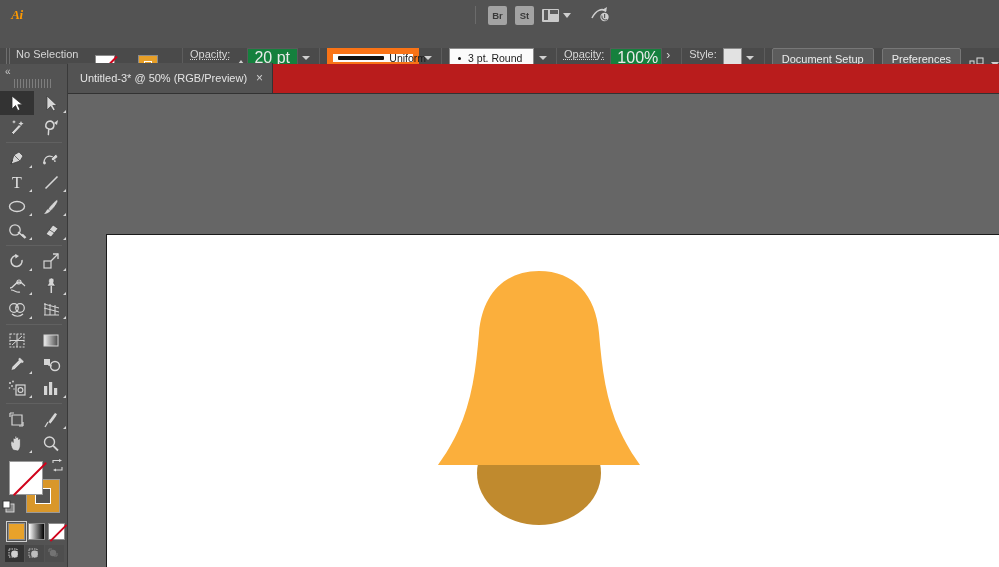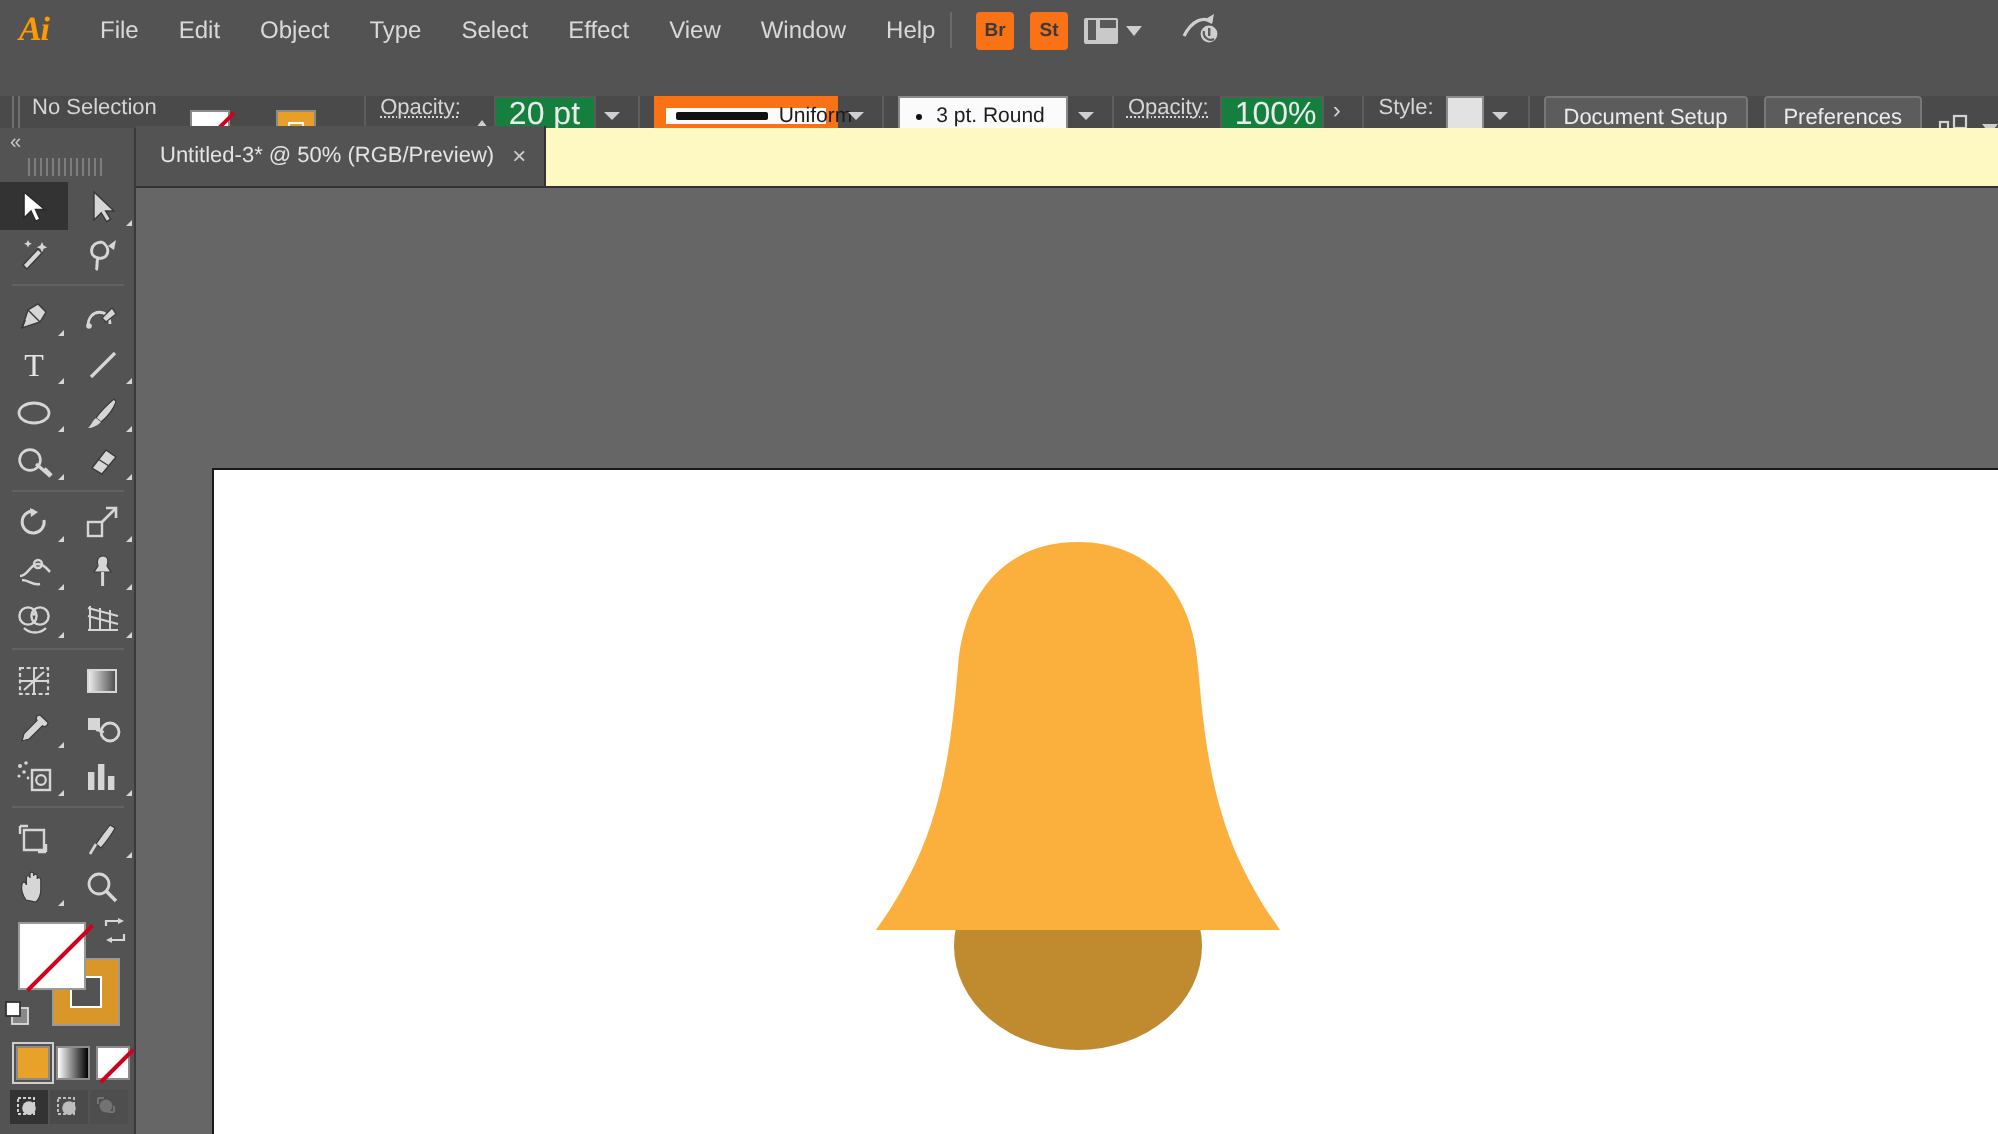--- a/index.html
+++ b/index.html
@@ -17,37 +17,37 @@
   
   .menubar {
     position: absolute; top: 0; left: 0; width: 999px; height: 30px;
     background: #535353;
     display: flex; align-items: center;
   }
   .ai-logo {
     width: 34px; height: 30px;
     display: flex; align-items: center; justify-content: center;
     font-family: "Liberation Serif", serif;
-    font-size: 17px; font-weight: bold; font-style: italic;
+    font-size: 13px; font-weight: bold; font-style: italic;
     color: #ff9a00;
     letter-spacing: -0.5px;
   }
   .menu-items { display: flex; align-items: center; height: 30px; margin-left: 6px; }
   .menu-item {
     padding: 0 10px; height: 30px; line-height: 30px;
     font-size: 12px; color: #d9d9d9; cursor: default; white-space: nowrap;
   }
   .menubar-right {
     position: absolute; right: 388px; top: 0; height: 30px;
     display: flex; align-items: center; gap: 8px;
   }
   .sep-v { width: 1px; height: 18px; background: #6b6b6b; margin: 0 4px; }
   .app-chip {
     width: 19px; height: 19px; border-radius: 2px;
-    background: #f97316; color: #3a3a3a;
+    background: #a3a3a3; color: #3a3a3a;
     font-size: 9.5px; font-weight: bold;
     display: flex; align-items: center; justify-content: center; text-align: center;
   }
   .arrange-ico { display: flex; align-items: center; gap: 4px; }
   .arr-grid {
     width: 17px; height: 13px; display: flex; gap: 1.5px;
     background: #c9c9c9; padding: 1.5px; border-radius: 1px;
   }
   .arr-grid i { display: block; background: #5a5a5a; }
   .arr-grid i:nth-child(1) { width: 5px; }
@@ -123,21 +123,21 @@
     height: 21px; padding: 0 9px;
     background: #5c5c5c; border: 1px solid #777; border-radius: 2px;
     font-size: 11px; color: #ececec; display: flex; align-items: center;
     white-space: nowrap; cursor: default;
   }
   .align-ico { display: flex; align-items: center; gap: 4px; margin-left: 8px; }
 
   
   .tabbar {
     position: absolute; top: 64px; left: 68px; width: 931px; height: 30px;
-    background: #fef9c3; border-bottom: 1px solid #323232;
+    background: #b91c1c; border-bottom: 1px solid #323232;
     display: flex; align-items: flex-end;
   }
   .doc-tab {
     height: 30px; background: #535353;
     display: flex; align-items: center; gap: 9px;
     padding: 0 9px 0 12px; font-size: 11px; color: #e4e4e4;
     border-right: 1px solid #333; white-space: nowrap;
   }
   .tab-close { font-size: 12px; color: #cfcfcf; line-height: 1; }
 
@@ -219,31 +219,20 @@
   }
   .artwork { position: absolute; left: 317px; top: 6px; }
 </style>
 </head>
 <body>
 
 <div class="app">
 
   <div class="menubar">
     <div class="ai-logo">Ai</div>
-    <div class="menu-items">
-      <div class="menu-item">File</div>
-      <div class="menu-item">Edit</div>
-      <div class="menu-item">Object</div>
-      <div class="menu-item">Type</div>
-      <div class="menu-item">Select</div>
-      <div class="menu-item">Effect</div>
-      <div class="menu-item">View</div>
-      <div class="menu-item">Window</div>
-      <div class="menu-item">Help</div>
-    </div>
     <div class="menubar-right">
       <div class="sep-v"></div>
       <div class="app-chip">Br</div>
       <div class="app-chip">St</div>
       <div class="arrange-ico">
         <span class="arr-grid">
             <i></i>
             <i></i>
           </span>
         <span class="chev"></span>

